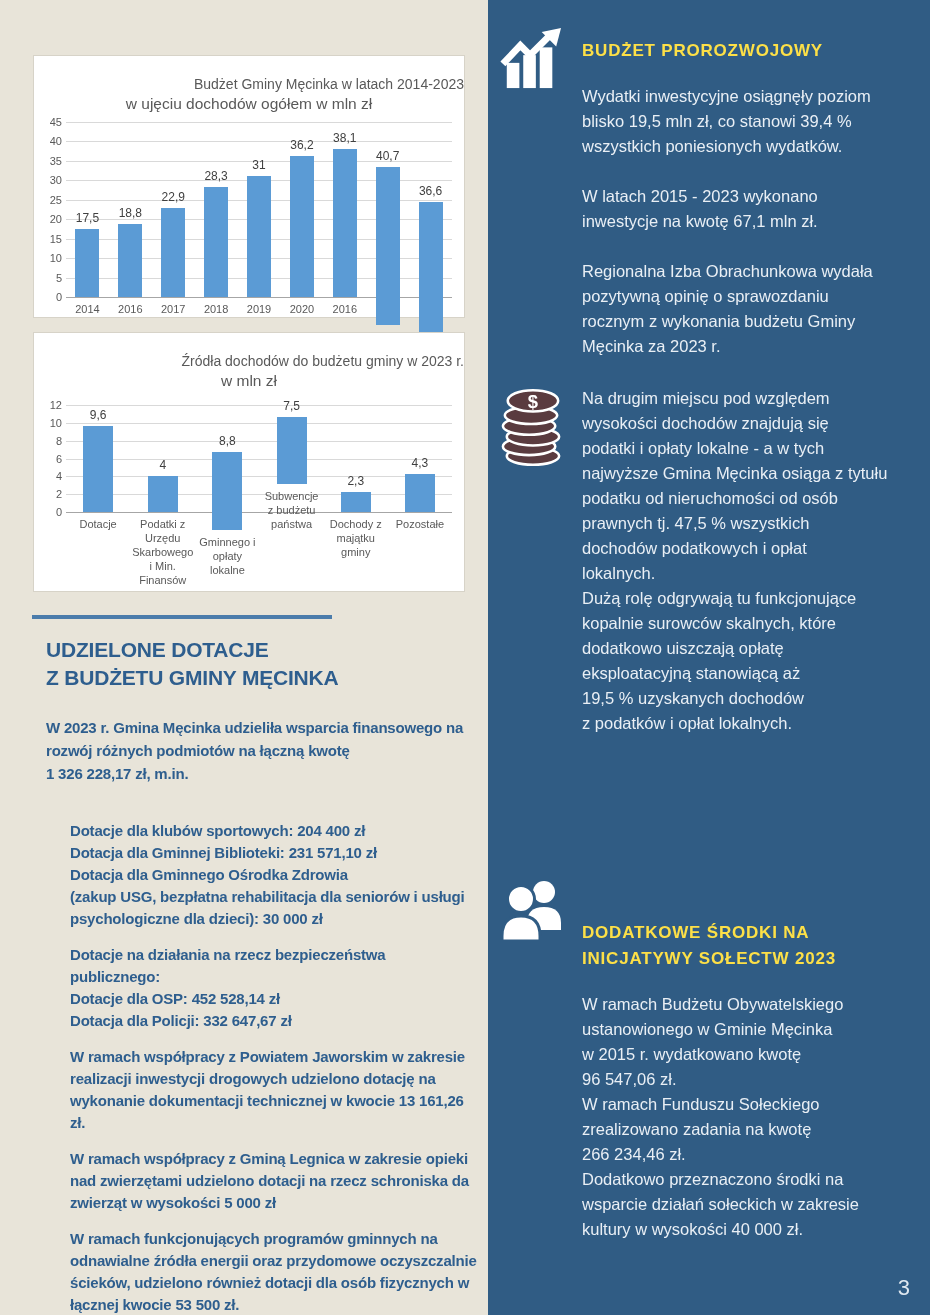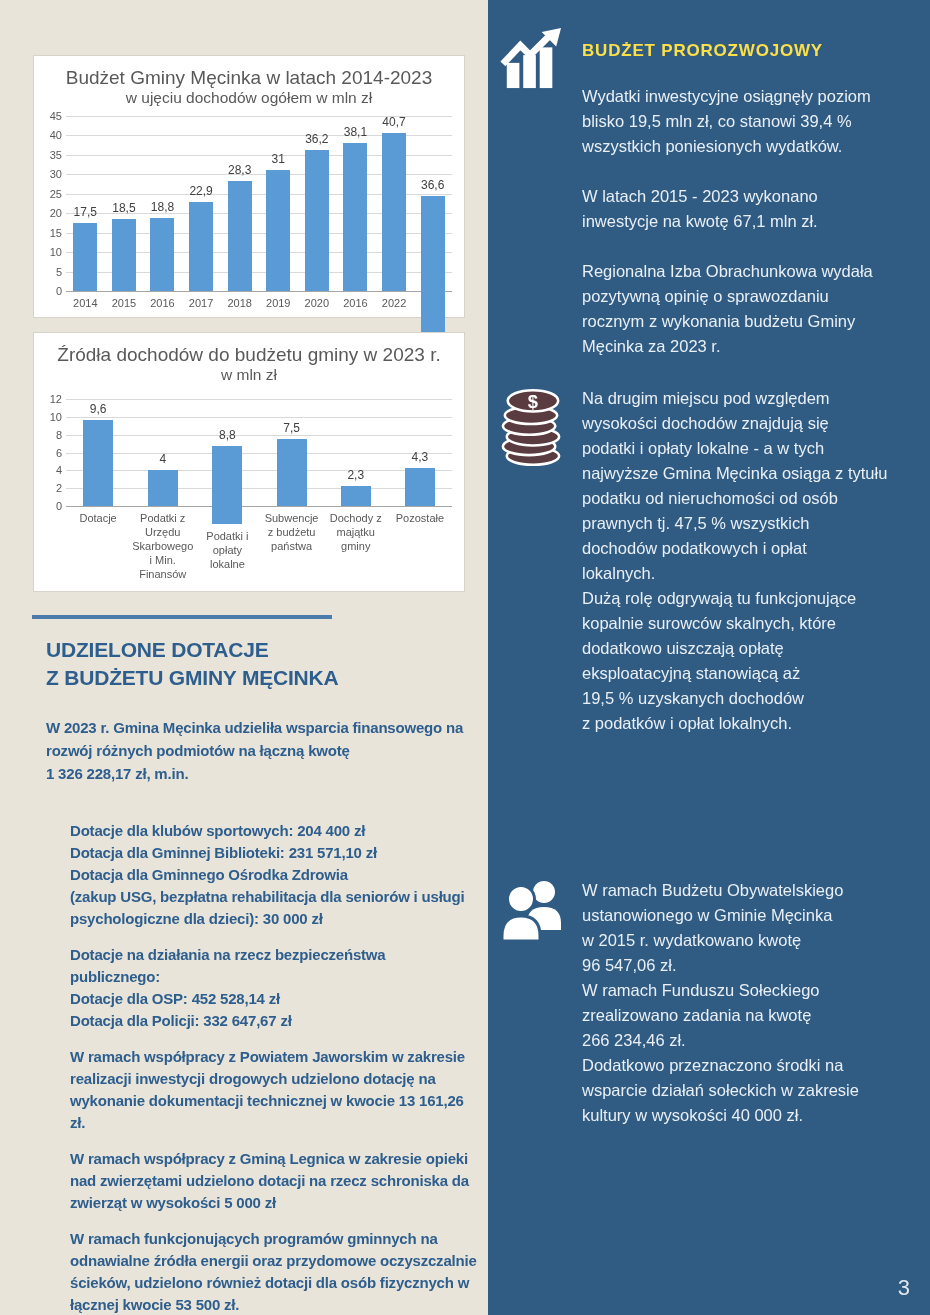--- a/index.html
+++ b/index.html
@@ -3,21 +3,21 @@
 <meta charset="utf-8">
 <style>
   html,body{margin:0;padding:0;}
   body{font-family:"Liberation Sans", sans-serif;}
   .page{position:relative;width:930px;height:1315px;background:#e8e4d9;overflow:hidden;}
 
   
   .chart-box{position:absolute;background:#ffffff;border:1px solid #d7d3c8;box-sizing:border-box;}
   .chart-box.c1{left:33px;top:55px;width:432px;height:263px;}
   .chart-box.c2{left:33px;top:332px;width:432px;height:260px;}
-  .chart-title{margin-top:12px;text-align:center;color:#595959;font-size:19px;line-height:20px;font-weight:400;}
+  .chart-title{margin-top:18px;text-align:right;color:#595959;font-size:14px;line-height:20px;font-weight:400;}
   .chart-subtitle{text-align:center;color:#595959;font-size:15.5px;line-height:20px;}
   .chart-body{position:relative;margin:8px 12px 0 6px;}
   .c2 .chart-body{margin-top:14px;}
   .yaxis{position:absolute;left:0;top:0;width:26px;}
   .ytick{position:absolute;right:4px;transform:translateY(-50%);font-size:11px;color:#595959;}
   .plot{position:relative;margin-left:26px;}
   .grid-layer{position:absolute;left:0;right:0;top:0;bottom:0;}
   .gridline{position:absolute;left:0;right:0;height:1px;background:#d9d9d9;}
   .gridline.axisline{background:#a6a6a6;}
   .bars-row{position:absolute;left:0;right:0;top:0;display:flex;}
@@ -88,27 +88,20 @@
           <div class="bars-row">
             <div class="bar-col">
               <div class="bar-stack" style="height: 175px;">
                 <div class="bar-value" style="bottom: 72.0556px;">17,5</div>
                 <div class="bar" style="height: 68.0556px; width: 24px;"></div>
               </div>
               <div class="x-label">2014</div>
             </div>
             <div class="bar-col">
               <div class="bar-stack" style="height: 175px;">
-                <div class="bar-value" style="bottom: 75.9444px;">18,5</div>
-                <div class="bar" style="height: 71.9444px; width: 24px;"></div>
-              </div>
-              <div class="x-label">2015</div>
-            </div>
-            <div class="bar-col">
-              <div class="bar-stack" style="height: 175px;">
                 <div class="bar-value" style="bottom: 77.1111px;">18,8</div>
                 <div class="bar" style="height: 73.1111px; width: 24px;"></div>
               </div>
               <div class="x-label">2016</div>
             </div>
             <div class="bar-col">
               <div class="bar-stack" style="height: 175px;">
                 <div class="bar-value" style="bottom: 93.0556px;">22,9</div>
                 <div class="bar" style="height: 89.0556px; width: 24px;"></div>
               </div>
@@ -136,21 +129,21 @@
               <div class="x-label">2020</div>
             </div>
             <div class="bar-col">
               <div class="bar-stack" style="height: 175px;">
                 <div class="bar-value" style="bottom: 152.167px;">38,1</div>
                 <div class="bar" style="height: 148.167px; width: 24px;"></div>
               </div>
               <div class="x-label">2016</div>
             </div>
             <div class="bar-col">
-              <div class="bar-stack" style="height: 175px;">
+              <div class="bar-stack" style="height: 203px;">
                 <div class="bar-value" style="bottom: 162.278px;">40,7</div>
                 <div class="bar" style="height: 158.278px; width: 24px;"></div>
               </div>
               <div class="x-label">2022</div>
             </div>
             <div class="bar-col">
               <div class="bar-stack" style="height: 222px;">
                 <div class="bar-value" style="bottom: 146.333px;">36,6</div>
                 <div class="bar" style="height: 142.333px; width: 24px;"></div>
               </div>
@@ -197,24 +190,24 @@
                 <div class="bar-value" style="bottom: 39.6667px;">4</div>
                 <div class="bar" style="height: 35.6667px; width: 30px;"></div>
               </div>
               <div class="x-label">Podatki z Urzędu Skarbowego i Min. Finansów</div>
             </div>
             <div class="bar-col">
               <div class="bar-stack" style="height: 125px;">
                 <div class="bar-value" style="bottom: 82.4667px;">8,8</div>
                 <div class="bar" style="height: 78.4667px; width: 30px;"></div>
               </div>
-              <div class="x-label">Podatki i opłaty lokalne</div>
-            </div>
-            <div class="bar-col">
-              <div class="bar-stack" style="height: 107px;">
+              <div class="x-label">Gminnego i opłaty lokalne</div>
+            </div>
+            <div class="bar-col">
+              <div class="bar-stack" style="height: 79px;">
                 <div class="bar-value" style="bottom: 70.875px;">7,5</div>
                 <div class="bar" style="height: 66.875px; width: 30px;"></div>
               </div>
               <div class="x-label">Subwencje z budżetu państwa</div>
             </div>
             <div class="bar-col">
               <div class="bar-stack" style="height: 107px;">
                 <div class="bar-value" style="bottom: 24.5083px;">2,3</div>
                 <div class="bar" style="height: 20.5083px; width: 30px;"></div>
               </div>
@@ -318,20 +311,22 @@
             <g fill="#fff">
               <circle cx="44" cy="14" r="11"></circle>
               <path d="M27 52 v-7 q0-16 17-16 q17 0 17 16 v7 z"></path>
             </g>
             <g fill="#fff" stroke="#305c84" stroke-width="3">
               <circle cx="21" cy="21" r="13.5"></circle>
               <path d="M2 63 v-5 q0-20 19-20 q19 0 19 20 v5 z"></path>
             </g>
           </svg></div>
         <div class="rp-content">
+          <h2 class="rp-heading">DODATKOWE ŚRODKI NA
+INICJATYWY SOŁECTW 2023</h2>
           <p class="rp-para">W ramach Budżetu Obywatelskiego
 ustanowionego w Gminie Męcinka
 w 2015 r. wydatkowano kwotę
 96 547,06 zł.
 W ramach Funduszu Sołeckiego
 zrealizowano zadania na kwotę
 266 234,46 zł.
 Dodatkowo przeznaczono środki na
 wsparcie działań sołeckich w zakresie
 kultury w wysokości  40 000 zł.</p>

